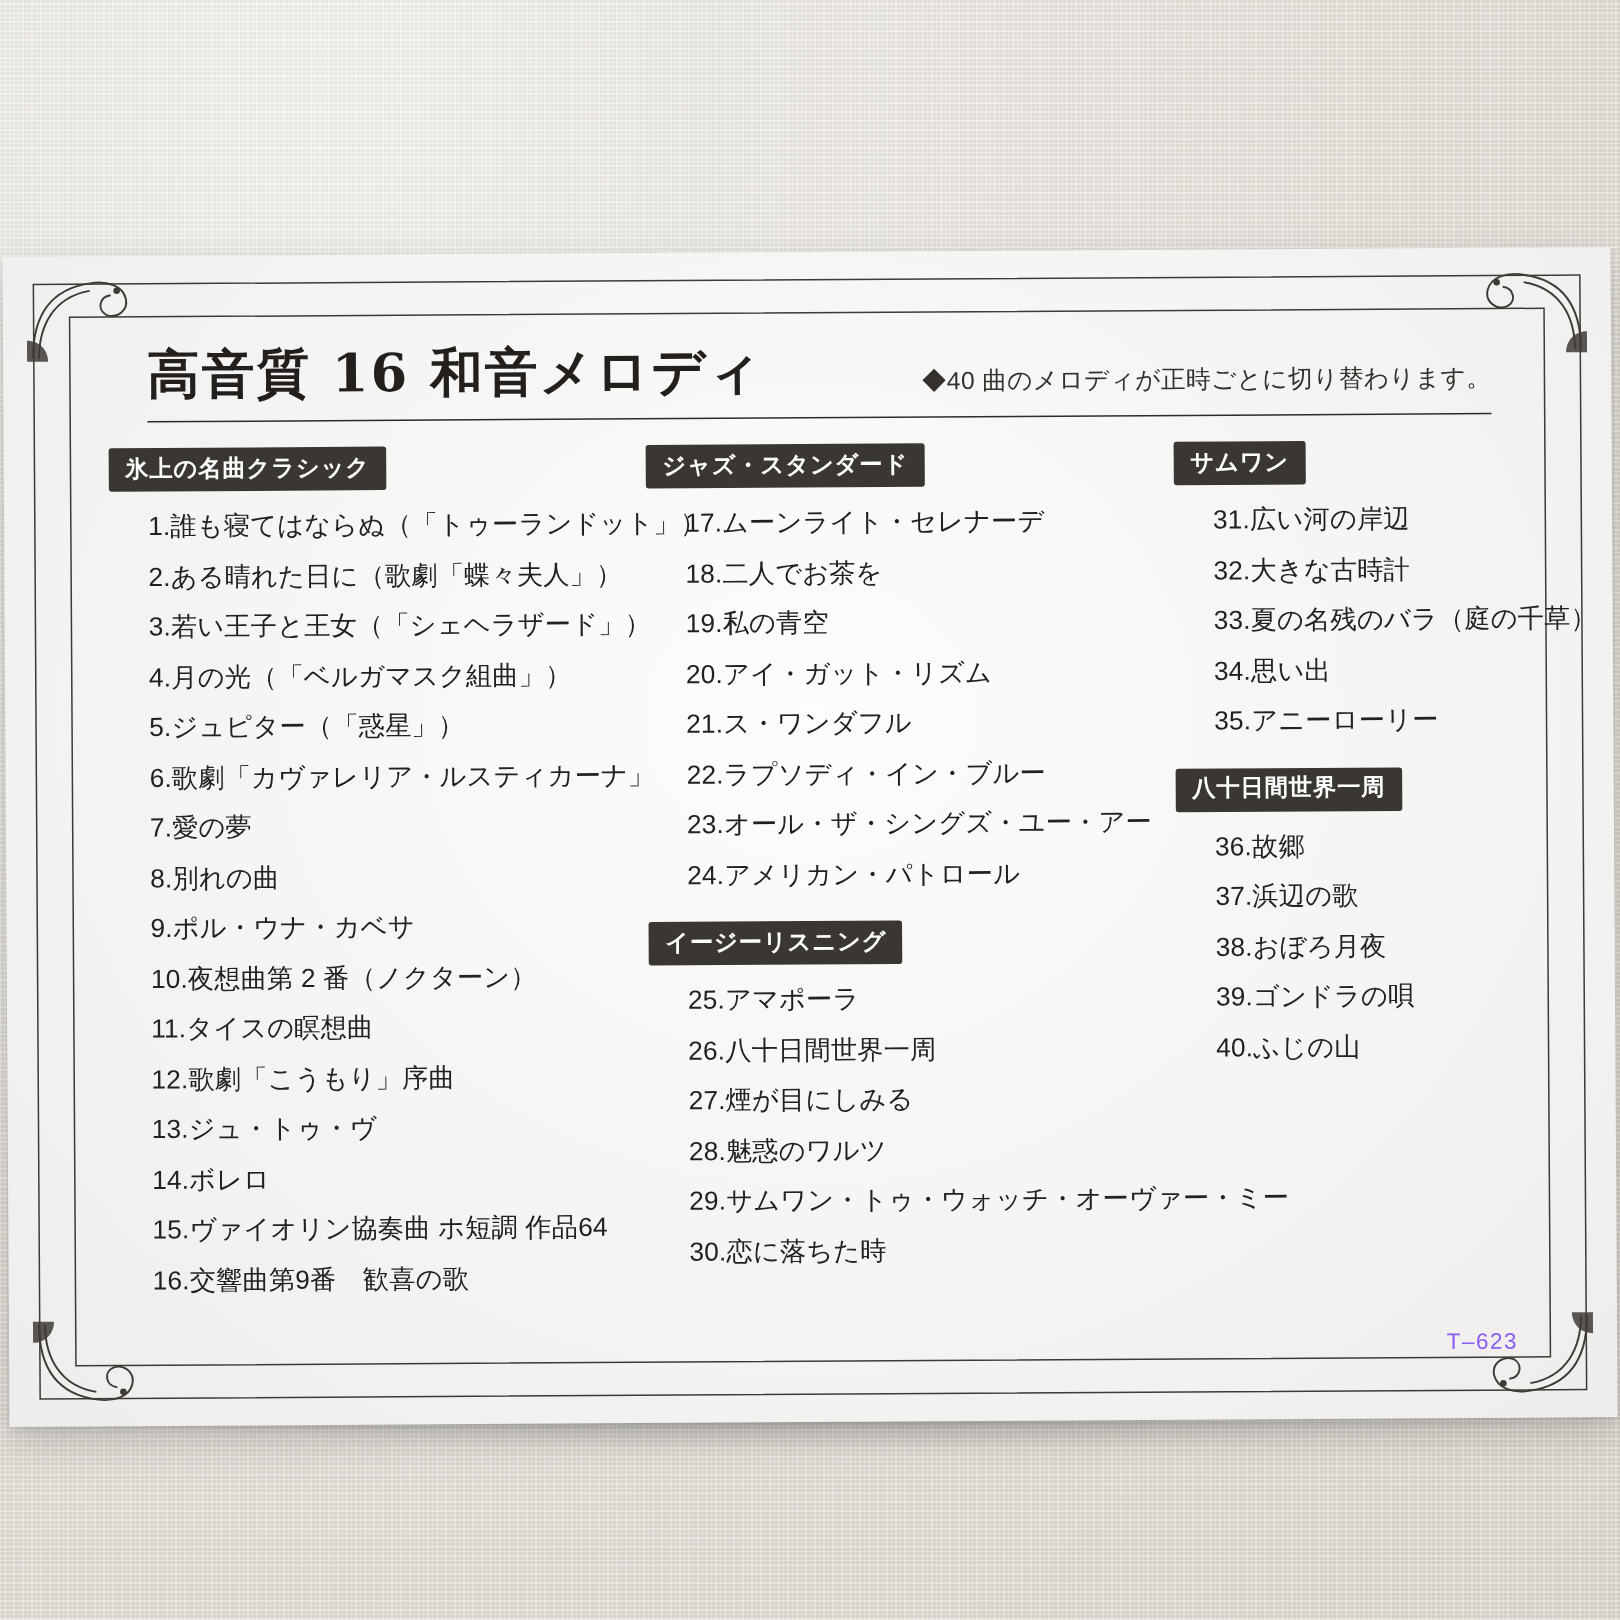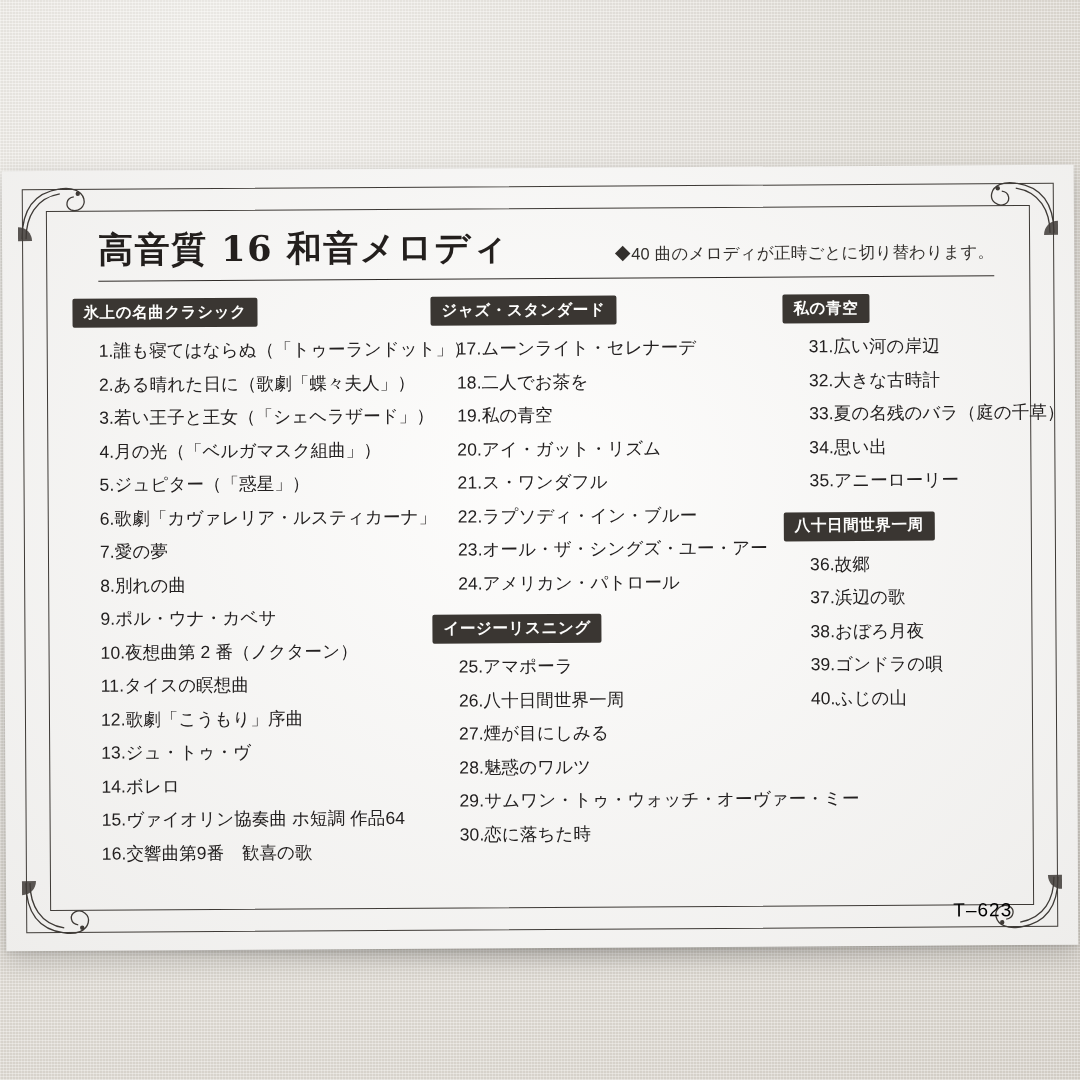--- a/index.html
+++ b/index.html
@@ -140,24 +140,24 @@
     line-height: 33.5px;
     color: #232020;
     letter-spacing: .1px;
     white-space: nowrap;
   }
 
   
   #code {
     position: absolute;
     right: 66px;
-    bottom: 24px;
-    font-size: 19px;
+    bottom: 42px;
+    font-size: 15px;
     letter-spacing: 1px;
-    color: #000000;
+    color: #8b5cf6;
   }
 
   
   #card-shadow {
     position: absolute;
     left: 30px;
     right: 30px;
     top: 940px;
     height: 26px;
     background: radial-gradient(ellipse at 50% 0%, rgba(0,0,0,.14), rgba(0,0,0,0) 72%);
@@ -261,21 +261,21 @@
           <li class="track">27.煙が目にしみる</li>
           <li class="track">28.魅惑のワルツ</li>
           <li class="track">29.サムワン・トゥ・ウォッチ・オーヴァー・ミー</li>
           <li class="track">30.恋に落ちた時</li>
         </ul>
       </div>
     </div>
 
     <div class="col col-3">
       <div class="section">
-        <div class="section-head">私の青空</div>
+        <div class="section-head">サムワン</div>
         <ul class="track-list">
           <li class="track">31.広い河の岸辺</li>
           <li class="track">32.大きな古時計</li>
           <li class="track">33.夏の名残のバラ（庭の千草）</li>
           <li class="track">34.思い出</li>
           <li class="track">35.アニーローリー</li>
         </ul>
       </div>
       <div class="section">
         <div class="section-head">八十日間世界一周</div>

